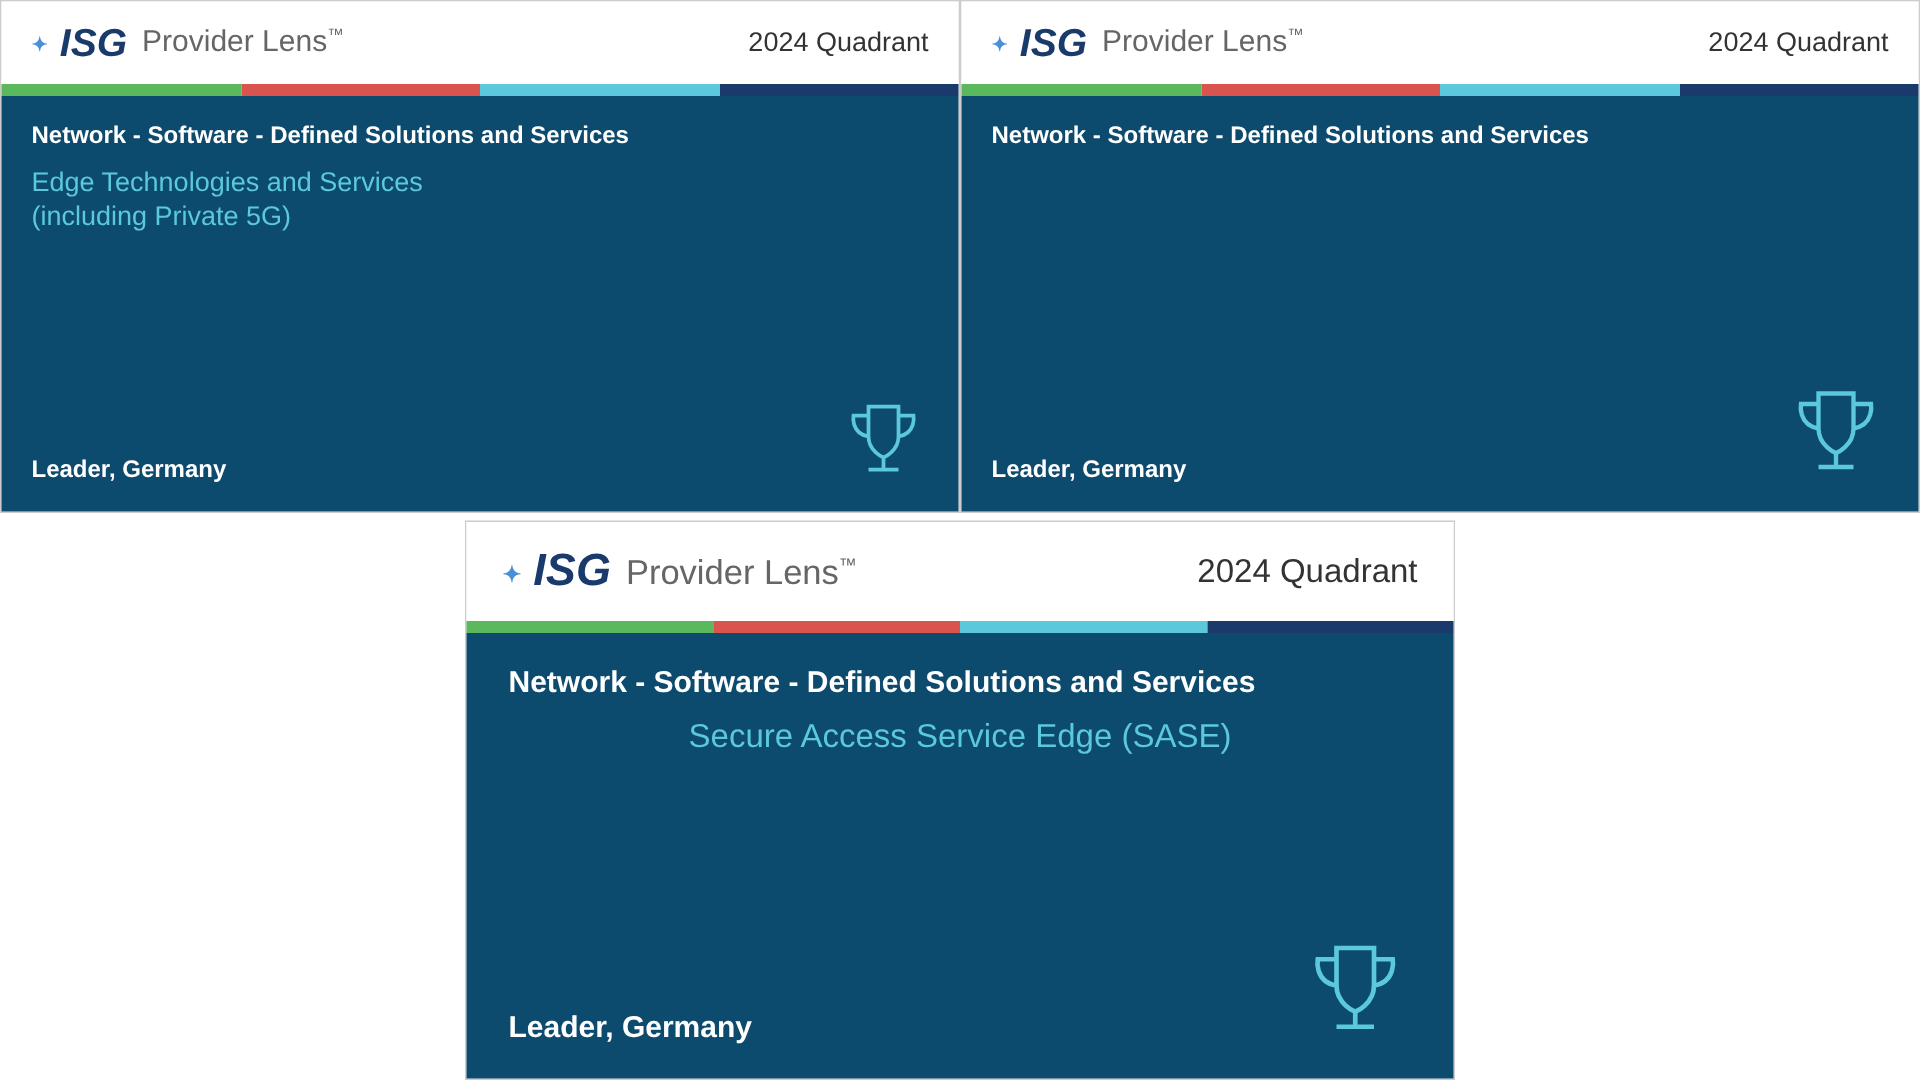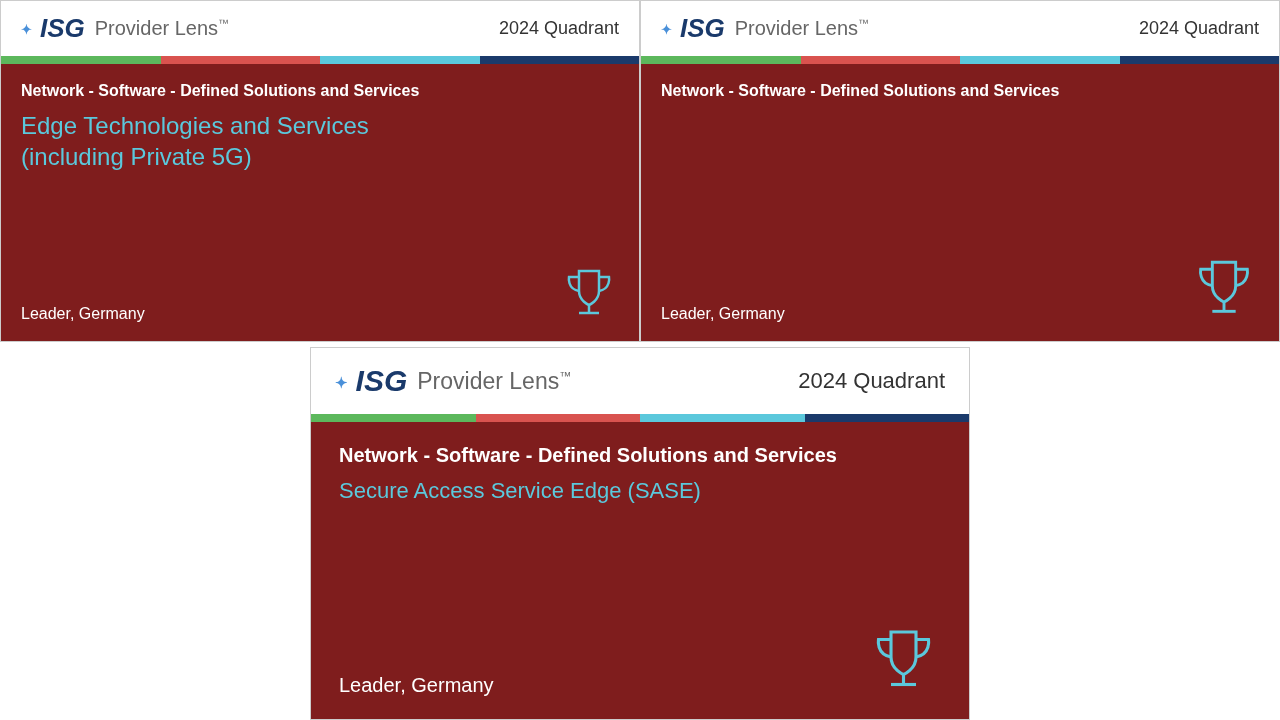--- a/index.html
+++ b/index.html
@@ -58,21 +58,21 @@
       height: 8px;
       width: 100%;
     }
 
     .bar-segment {
       flex: 1;
     }
 
     
     .card-body {
-      background: #7f1d1d;
+      background: #0c4a6e;
       flex: 1;
       padding: 18px 20px;
       position: relative;
       display: flex;
       flex-direction: column;
       justify-content: space-between;
       min-height: 180px;
     }
 
     .card-body-top-row {
@@ -80,37 +80,37 @@
     }
 
     .card-category {
       font-size: 16px;
       color: #ffffff;
       font-weight: 600;
       margin-bottom: 10px;
     }
 
     .card-subcategory {
-      font-size: 24px;
+      font-size: 18px;
       color: #5bc8dc;
       font-weight: 500;
       line-height: 1.3;
     }
 
     .card-footer {
       display: flex;
       align-items: flex-end;
       justify-content: space-between;
       margin-top: 10px;
     }
 
     .card-location {
       font-size: 16px;
       color: #ffffff;
-      font-weight: 400;
+      font-weight: 700;
       margin-top: 16px;
     }
 
     .trophy-svg {
       width: 60px;
       height: 60px;
       fill: none;
       stroke: #5bc8dc;
       stroke-width: 2.5;
     }
@@ -144,20 +144,21 @@
       min-height: 220px;
       padding: 22px 28px;
     }
 
     .card-category-large {
       font-size: 20px;
     }
 
     .card-subcategory-large {
       font-size: 22px;
+      text-align: center;
     }
 
     .card-location-large {
       font-size: 20px;
     }
   </style>
 </head>
 <body>
 
 <div class="cards-container">

